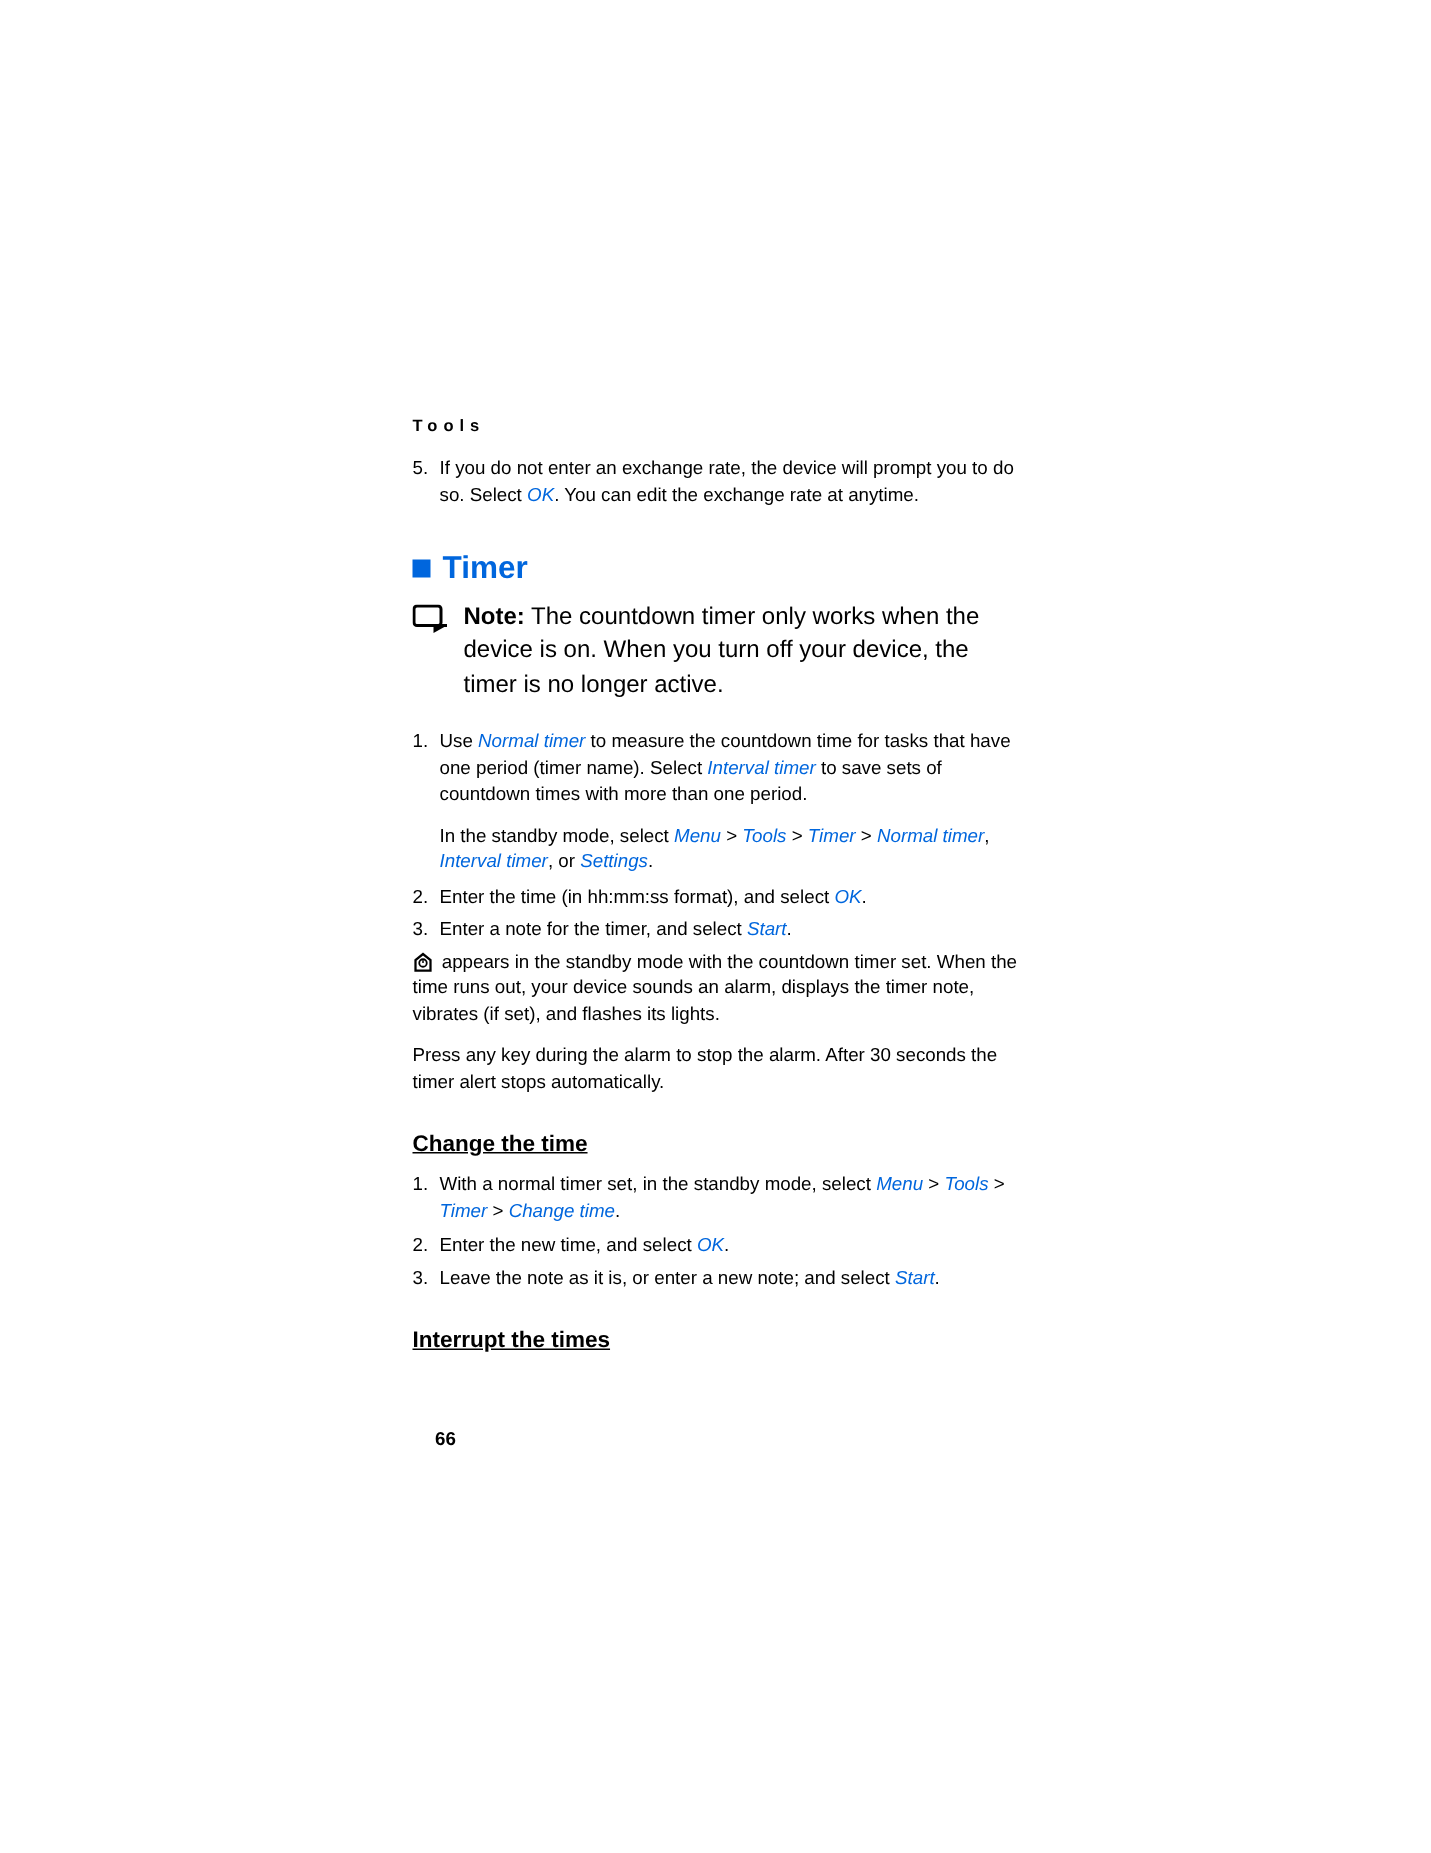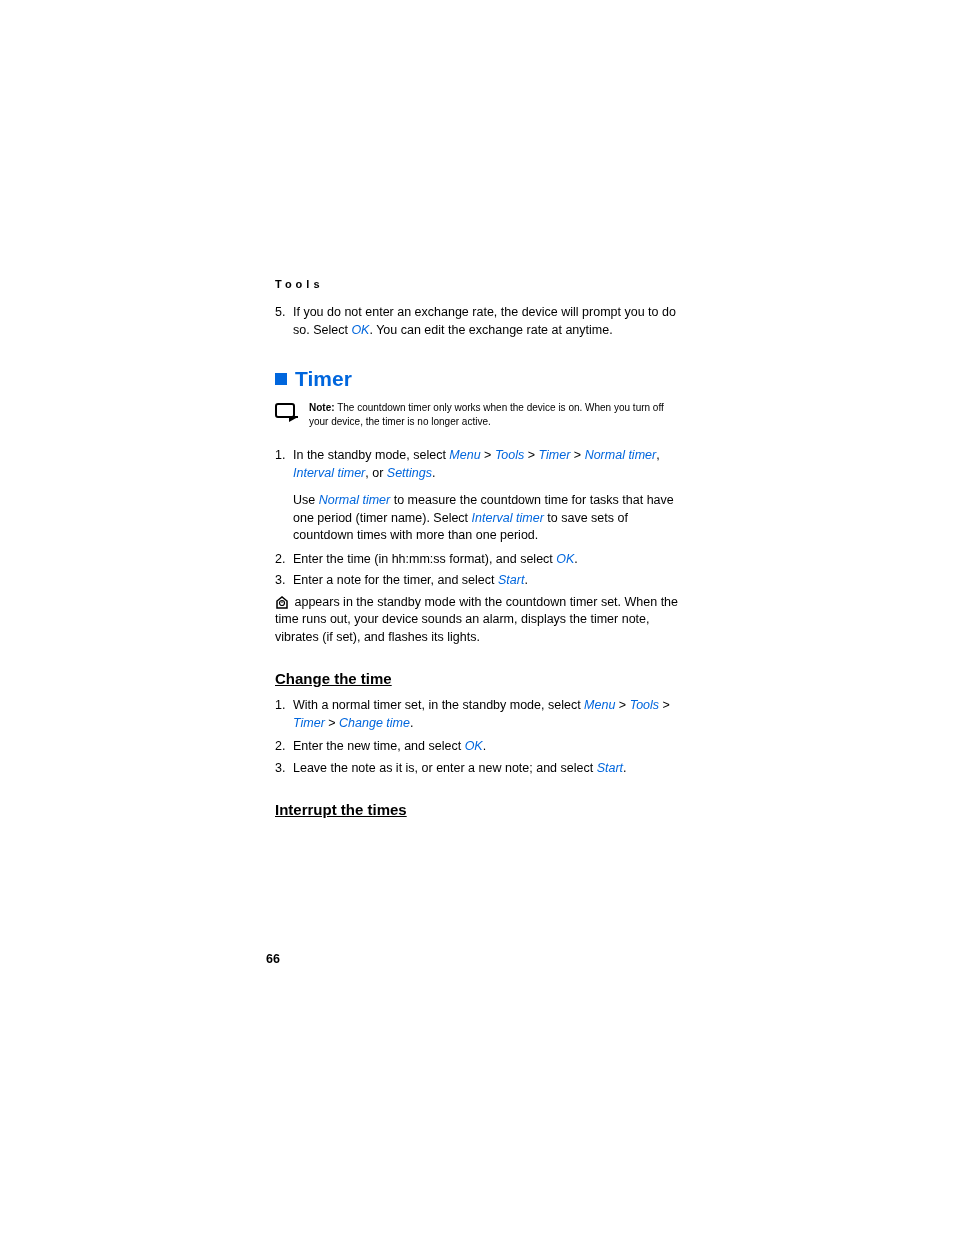--- a/index.html
+++ b/index.html
@@ -70,41 +70,41 @@
     align-items: flex-start;
     margin-bottom: 18px;
   }
   .note-icon {
     width: 24px;
     flex-shrink: 0;
     margin-right: 10px;
     margin-top: 2px;
   }
   .note-text {
-    font-size: 10px;
+    font-size: 16px;
     line-height: 1.4;
     flex: 1;
   }
   .subheading {
     font-size: 15px;
     font-weight: bold;
     text-decoration: underline;
     margin-top: 24px;
     margin-bottom: 10px;
   }
   .inline-icon {
     display: inline-block;
     vertical-align: middle;
     width: 14px;
     height: 14px;
     margin-right: 2px;
   }
   .page-number {
     position: absolute;
-    left: 266px;
+    left: 290px;
     top: 952px;
     font-size: 12.5px;
     font-weight: bold;
   }
   .ol-tight .ol-item { margin-bottom: 4px; }
 </style>
 </head>
 <body>
 
 <div class="page">
@@ -134,22 +134,22 @@
     </div>
     <div class="note-text">
       <b>Note:</b><span> The countdown timer only works when the device is on. When you turn off your device, the timer is no longer active.</span>
     </div>
   </div>
 
 
   <div class="ol-item">
     <div class="ol-num">1.</div>
     <div class="ol-body">
+      <p><span>Use </span><span class="link">Normal timer</span><span> to measure the countdown time for tasks that have one period (timer name). Select </span><span class="link">Interval timer</span><span> to save sets of countdown times with more than one period.</span></p>
       <p><span>In the standby mode, select </span><span class="link">Menu</span><span> &gt; </span><span class="link">Tools</span><span> &gt; </span><span class="link">Timer</span><span> &gt; </span><span class="link">Normal timer</span><span>, </span><span class="link">Interval timer</span><span>, or </span><span class="link">Settings</span><span>.</span></p>
-      <p><span>Use </span><span class="link">Normal timer</span><span> to measure the countdown time for tasks that have one period (timer name). Select </span><span class="link">Interval timer</span><span> to save sets of countdown times with more than one period.</span></p>
     </div>
   </div>
 
   <div class="ol-tight">
   <div class="ol-item">
     <div class="ol-num">2.</div>
     <div class="ol-body">
       <p><span>Enter the time (in hh:mm:ss format), and select </span><span class="link">OK</span><span>.</span></p>
     </div>
   </div>
@@ -165,20 +165,21 @@
   <p class="para">
     <span class="inline-icon">
       <svg viewBox="0 0 14 14" width="14" height="14">
         <path d="M 2 13 L 2 6 L 7 2 L 12 6 L 12 13 Z" fill="none" stroke="#000" stroke-width="1.5"></path>
         <circle cx="7" cy="8" r="2.5" fill="none" stroke="#000" stroke-width="1.2"></circle>
         <line x1="7" y1="8" x2="7" y2="6.2" stroke="#000" stroke-width="1"></line>
       </svg>
     </span><span> appears in the standby mode with the countdown timer set. When the time runs out, your device sounds an alarm, displays the timer note, vibrates (if set), and flashes its lights.</span>
   </p>
 
+  <p class="para">Press any key during the alarm to stop the alarm. After 30 seconds the timer alert stops automatically.</p>
 
   <div class="subheading">Change the time</div>
 
 
   <div class="ol-item">
     <div class="ol-num">1.</div>
     <div class="ol-body">
       <p><span>With a normal timer set, in the standby mode, select </span><span class="link">Menu</span><span> &gt; </span><span class="link">Tools</span><span> &gt; </span><span class="link">Timer</span><span> &gt; </span><span class="link">Change time</span><span>.</span></p>
     </div>
   </div>

